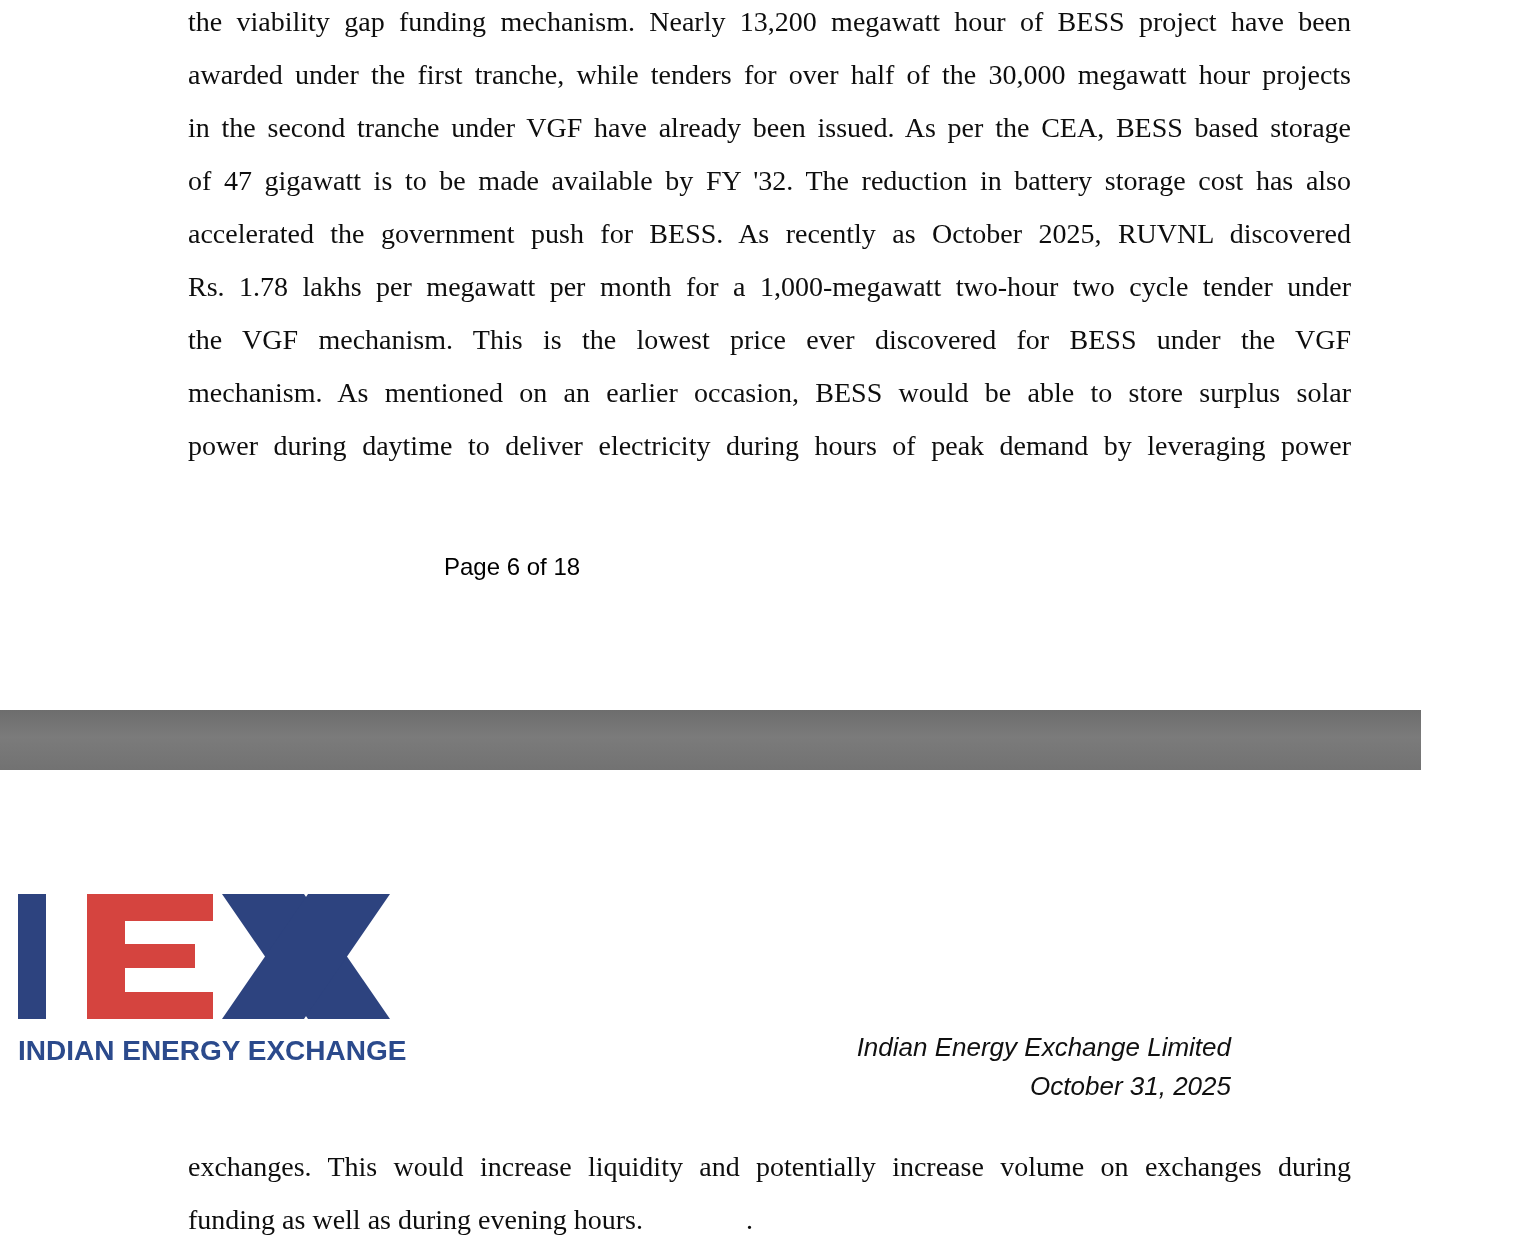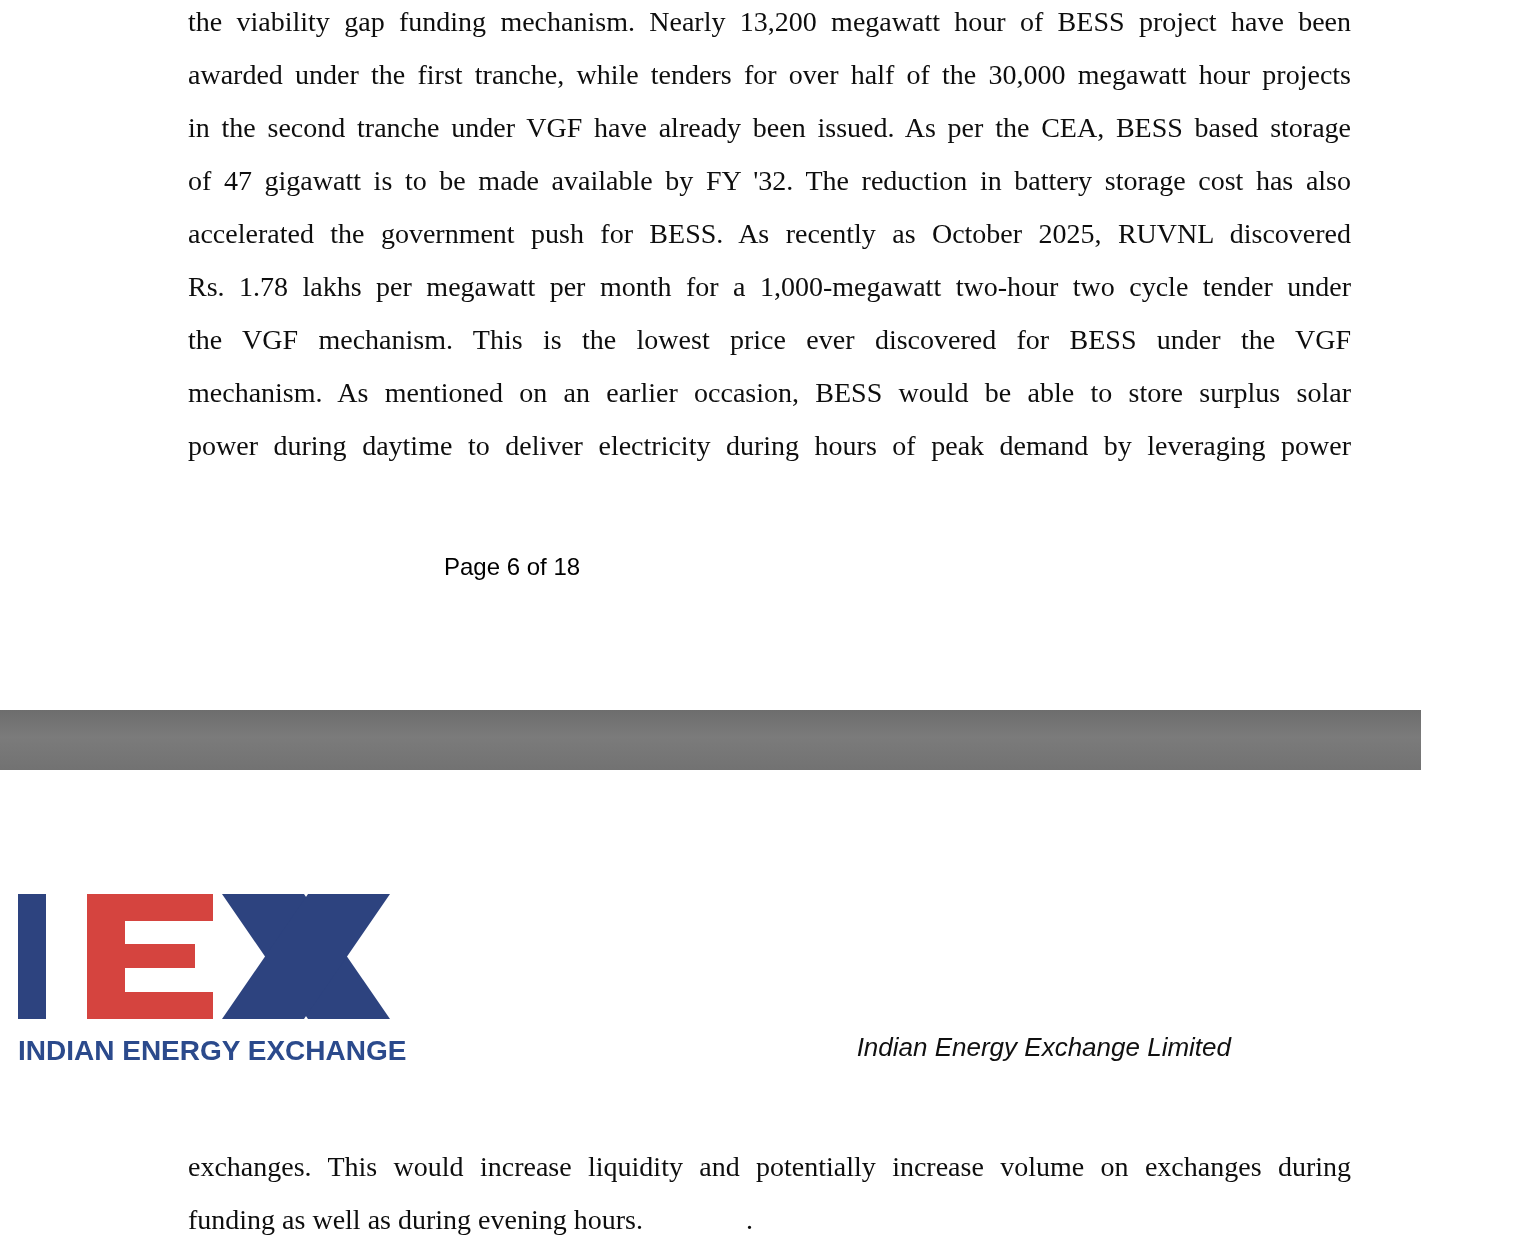--- a/index.html
+++ b/index.html
@@ -108,20 +108,21 @@
         <g fill="#2d437f">
           <polygon points="204,1 286,1 372,126 290,126"></polygon>
           <polygon points="290,1 372,1 286,126 204,126"></polygon>
         </g>
       </svg>
       <div class="logo-sub">INDIAN ENERGY EXCHANGE</div>
     </div>
 
     <div class="doc-header">
       <div>Indian Energy Exchange Limited</div>
+      <div>October 31, 2025</div>
     </div>
 
     <div class="para" id="para7">
       <div class="line jline" style="word-spacing: 9.35653px;"><span style="white-space: nowrap;">exchanges. This would increase liquidity and potentially increase volume on exchanges during</span></div>
       <div class="line">
         <span>funding as well as during evening hours.</span><span class="stray-period">.</span>
       </div>
     </div>
 
   </section>

